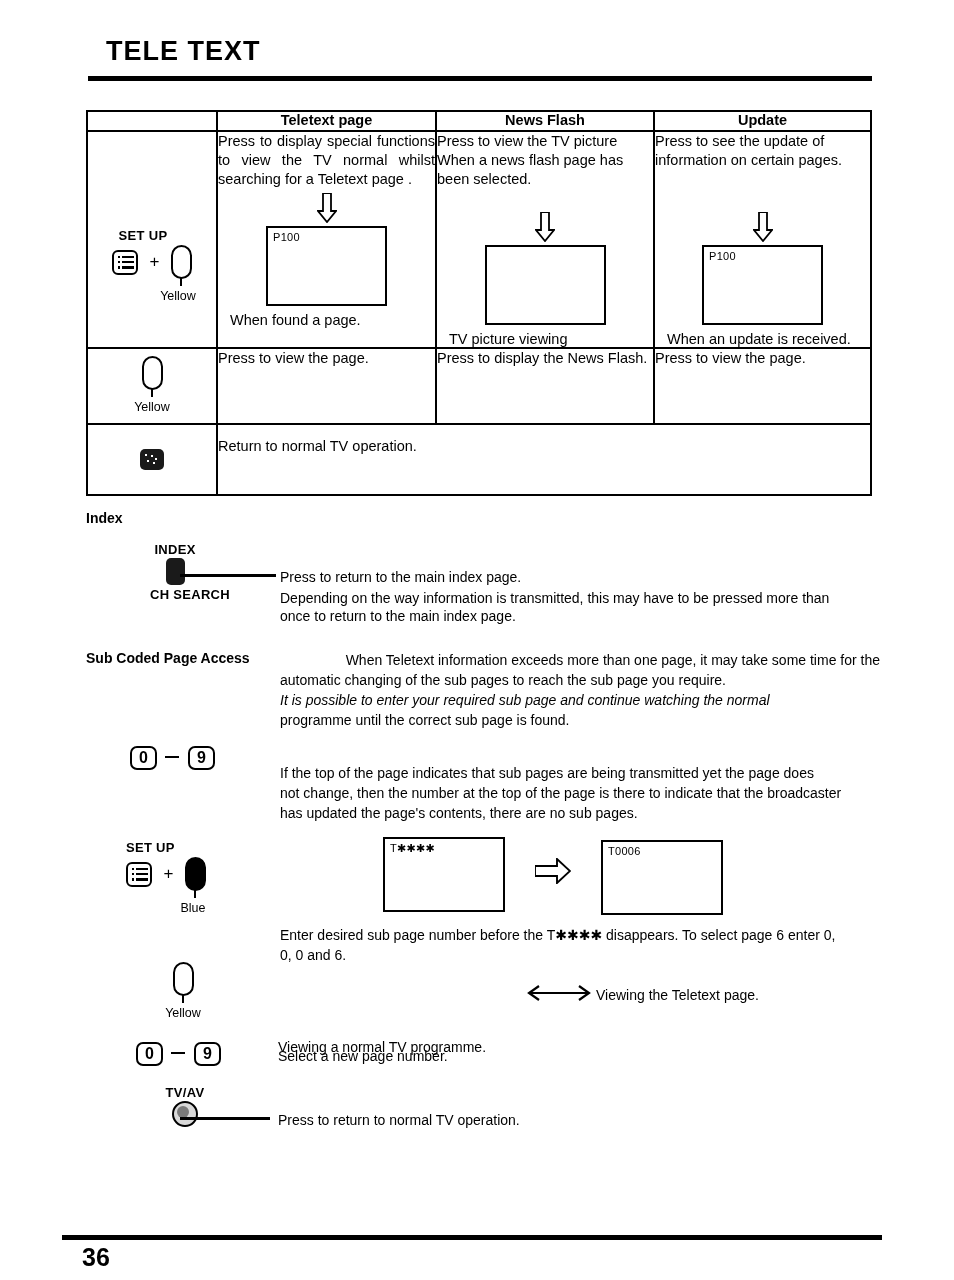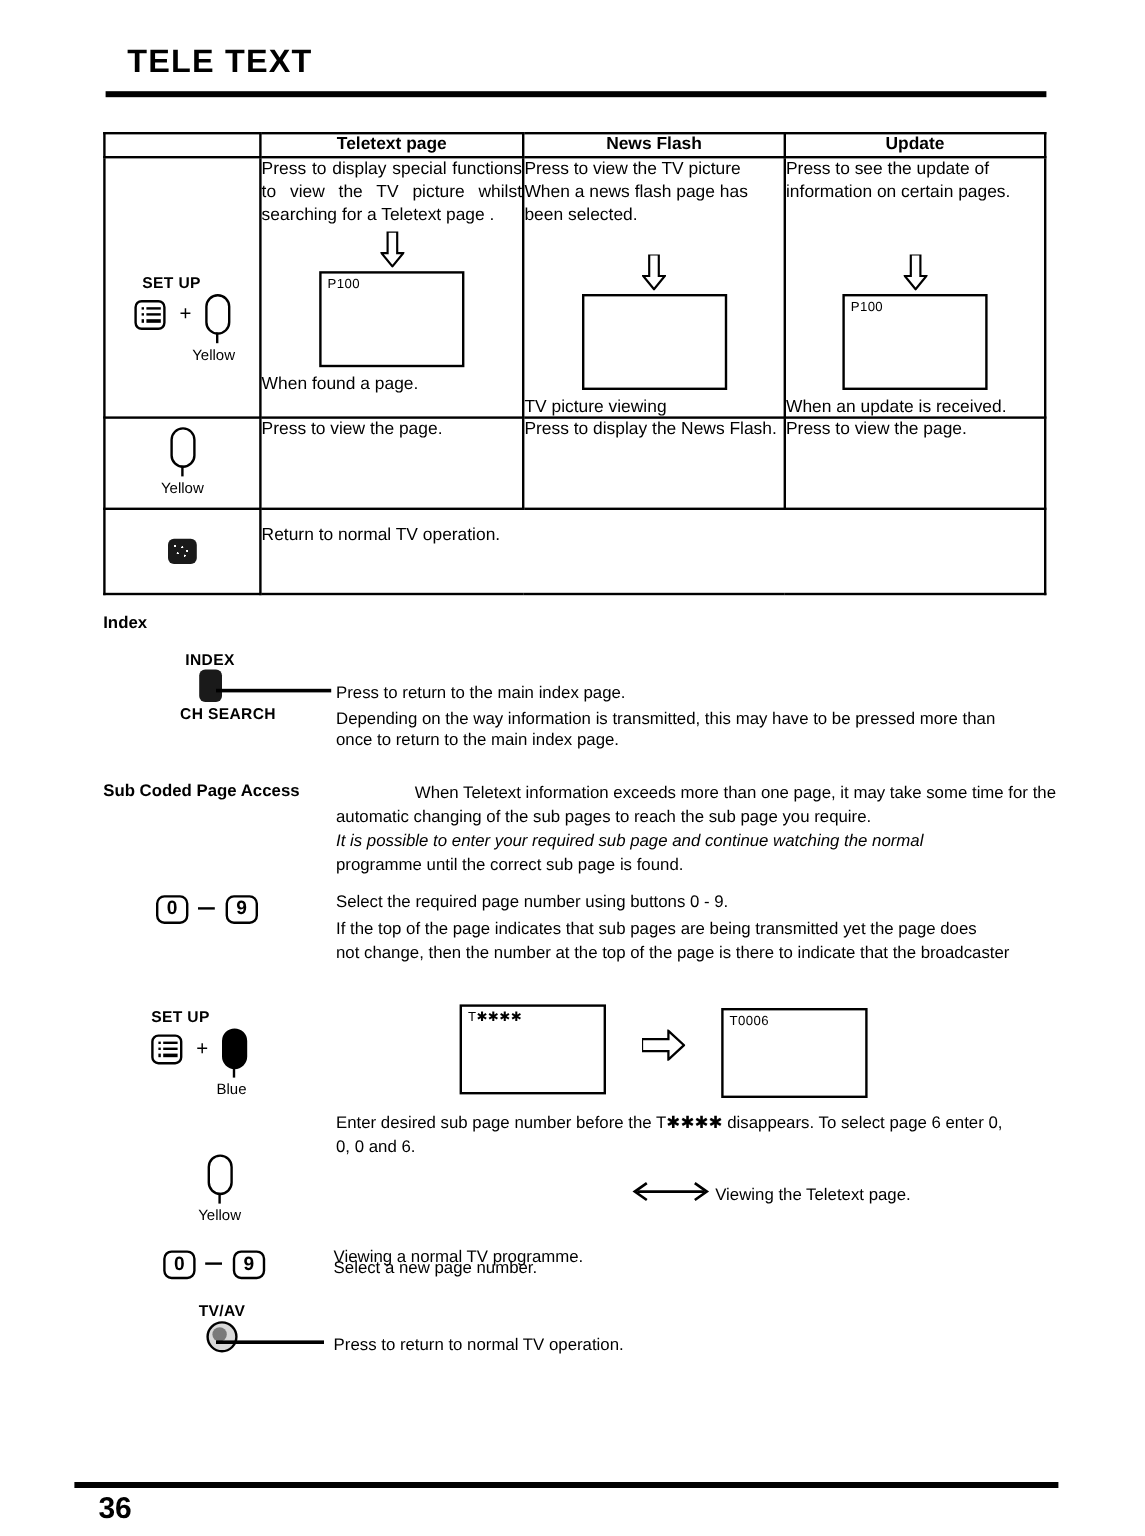--- a/index.html
+++ b/index.html
@@ -111,20 +111,21 @@
     line-height: 13px;
     letter-spacing: 0.3px;
   }
   .tv-a { width: 117px; height: 76px; margin: 2px auto 0 auto; }
   .tv-b { width: 117px; height: 76px; margin: 2px auto 0 auto; }
   .tv-c { width: 117px; height: 76px; margin: 2px auto 0 auto; }
 
   .caption {
     font-size: 14.5px;
     margin-top: 6px;
+    padding-left: 12px;
   }
 
   
   .setup-icon {
     width: 26px;
     height: 25px;
     border: 2.5px solid #000;
     border-radius: 6px;
     box-sizing: border-box;
     display: inline-block;
@@ -333,21 +334,21 @@
                 <i></i><i></i><i></i><b></b><b></b><b></b>
               </span>
               <span class="plus">+</span>
               <span class="colour-btn"><span class="stem"></span></span>
             </div>
             <div class="btn-caption" style="margin-left:52px;">Yellow</div>
           </div>
         </td>
 
         <td class="cell-pad">
-          <div class="desc">Press  to display special functions to view the TV picture whilst searching for a Teletext page .</div>
+          <div class="desc">Press  to display special functions to view the TV normal whilst searching for a Teletext page .</div>
           <svg class="arrow-down" viewBox="0 0 20 30">
             <polygon points="6,0 14,0 14,18 19,18 10,29 1,18 6,18" fill="none" stroke="#000" stroke-width="1.8"></polygon>
           </svg>
           <div class="tv tv-a">
             <span class="tv-label">P100</span>
           </div>
           <div class="caption">When found a page.</div>
         </td>
 
         <td class="cell-pad">
@@ -423,23 +424,23 @@
   <div class="para" style="left:280px; top:670px; width:600px;">automatic changing of the sub pages to reach the sub page you require.</div>
   <div class="para" style="left:280px; top:690px; width:600px;font-style:italic;">It is possible to enter your required sub page and continue watching the normal</div>
   <div class="para" style="left:280px; top:710px; width:600px;">programme until the correct sub page is found.</div>
 
   <div style="position:absolute; left:130px; top:746px; white-space:nowrap;">
     <span class="numkey">0</span>
     <span class="dash"></span>
     <span class="numkey">9</span>
   </div>
 
-  <div class="para" style="left:280px; top:741px; width:610px;">Select the required page number using buttons 0 - 9.</div>
   <div class="para" style="left:280px; top:763px; width:610px;">If the top of the page indicates that sub pages are being transmitted yet the page does</div>
   <div class="para" style="left:280px; top:783px; width:610px;">not change, then the number at the top of the page is there to indicate that the broadcaster</div>
+  <div class="para" style="left:280px; top:803px; width:610px;">has updated the page's contents, there are no sub pages.</div>
 
   <div style="position:absolute; left:126px; top:840px;">
     <div class="label-small">SET UP</div>
     <div style="white-space:nowrap; margin-top:2px;">
       <span class="setup-icon">
         <i></i><i></i><i></i><b></b><b></b><b></b>
       </span>
       <span class="plus">+</span>
       <span class="colour-btn filled"><span class="stem"></span></span>
     </div>

